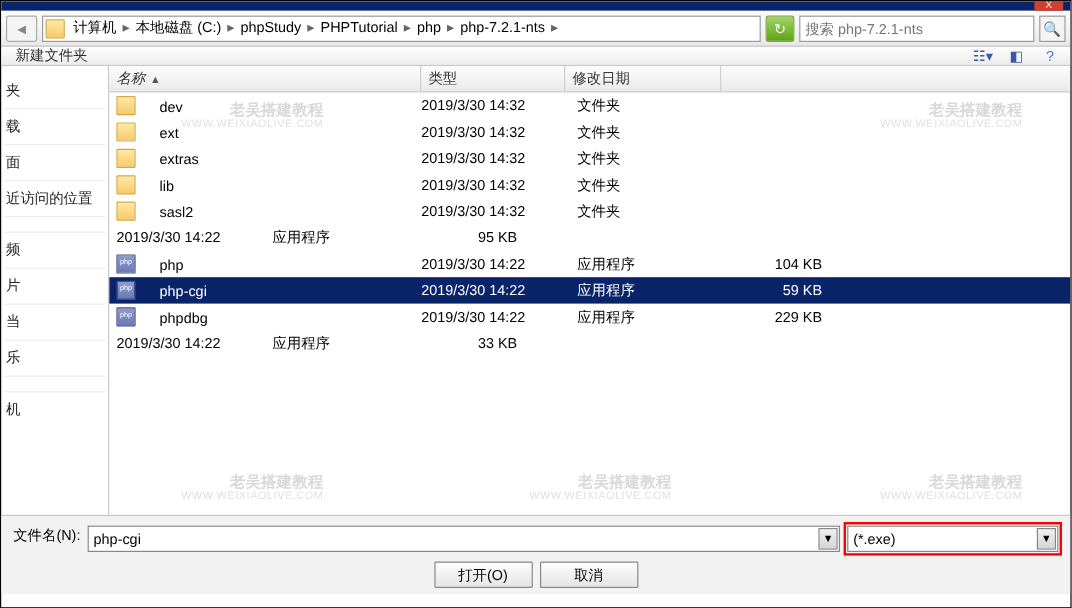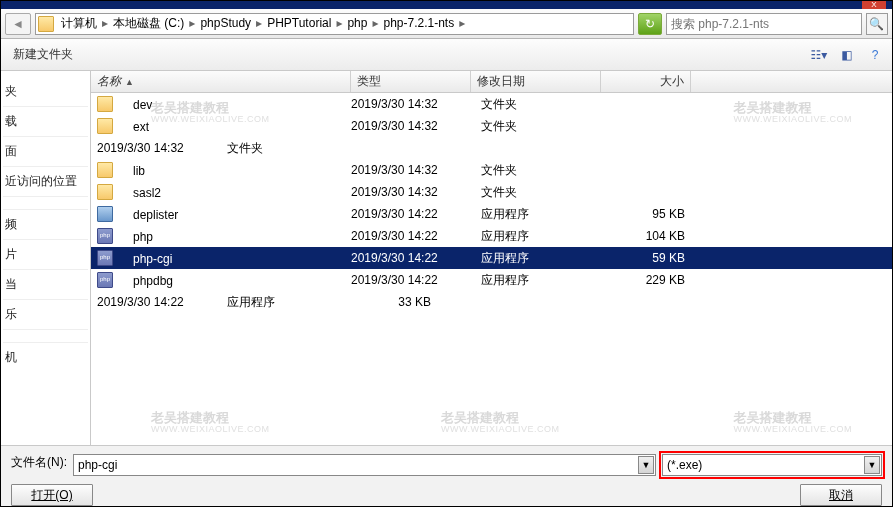--- a/index.html
+++ b/index.html
@@ -96,21 +96,21 @@
     border: none; outline: none; width: 100%; font-size: 12px; color: #666;
   }
   .search-btn {
     width: 22px; height: 22px;
     border: 1px solid #9b9b9b;
     background: #f4f4f4;
     color: #444;
     display: flex; align-items: center; justify-content: center;
   }
   .toolbar {
-    height: 32px;
+    height: 16px;
     background: linear-gradient(#fdfdfd, #ececec);
     border-bottom: 1px solid #c9c9c9;
     display: flex;
     align-items: center;
     padding: 0 6px;
     justify-content: space-between;
   }
   .toolbar-left { display: flex; align-items: center; }
   .toolbar-right { display: flex; align-items: center; gap: 6px; }
   .toolbar .tb-item {
@@ -182,21 +182,21 @@
   .file-icon.folder { background: linear-gradient(#ffe9a6,#f7c96b); border:1px solid #d4a840; }
   .file-icon.app { background: linear-gradient(#b0cfee,#6a98cc); border:1px solid #3f6aa0; }
   .file-icon.php { background: linear-gradient(#8d9bcd,#6b78b5); border:1px solid #3e4a89; position:relative; }
   .file-icon.php::after { content:"php"; font-size:6px; color:#fff; position:absolute; left:0; top:3px; width:100%; text-align:center; }
   .watermark {
     position: absolute;
     color: #d9d9d9;
     font-size: 13px;
     font-weight: bold;
     pointer-events: none;
-    text-align: left;
+    text-align: right;
     line-height: 1.1;
   }
   .watermark .sub { font-size: 9px; font-weight: normal; display:block; color:#e0e0e0; letter-spacing:0.5px;}
   .bottom-panel {
     border-top: 1px solid #c9c9c9;
     background: #f2f2f2;
     height: 66px;
     padding: 8px 10px 6px 10px;
   }
   .filename-row {
@@ -218,31 +218,30 @@
   .dropdown .dd-val { flex:1; }
   .dropdown .dd-arrow {
     width: 16px; height: 18px;
     background: linear-gradient(#f0f0f0,#d5d5d5);
     border: 1px solid #888;
     display: flex; align-items: center; justify-content: center;
     font-size: 9px;
     margin-right: -3px;
   }
   .dropdown.filename { flex: 1; }
-  .dropdown.filter { width: 220px; gap: 37px; }
+  .dropdown.filter { width: 176px; gap: 37px; }
   .red-highlight {
     border: 2px solid #ff0000;
     padding: 1px;
     margin: -3px;
   }
   .button-row {
     display: flex;
-    justify-content: space-between;
+    justify-content: center;
     gap: 6px;
-    text-decoration: underline;
   }
   .btn {
     width: 82px; height: 22px;
     border: 1px solid #888;
     background: linear-gradient(#fdfdfd,#e4e4e4);
     text-align: center;
     line-height: 20px;
     border-radius: 1px;
     cursor: pointer;
   }
@@ -296,21 +295,20 @@
     </div>
 
   <div class="file-list">
     <div class="col-header">
       <div class="col col-name">
         <span>名称</span>
           <span class="sort-arrow">▲</span>
       </div>
       <div class="col col-type">类型</div>
       <div class="col col-date">修改日期</div>
-      <div class="col col-size">大小</div>
     </div>
     <div class="rows">
         <div class="row">
           <div class="cell-name">
             <span class="file-icon folder"></span>
             <span>dev</span>
           </div>
           <div class="cell-date">2019/3/30 14:32</div>
           <div class="cell-type">文件夹</div>
           <div class="cell-size"></div>
@@ -318,20 +316,24 @@
         <div class="row">
           <div class="cell-name">
             <span class="file-icon folder"></span>
             <span>ext</span>
           </div>
           <div class="cell-date">2019/3/30 14:32</div>
           <div class="cell-type">文件夹</div>
           <div class="cell-size"></div>
         </div>
         <div class="row">
+          <div class="cell-name">
+            <span class="file-icon folder"></span>
+            <span>extras</span>
+          </div>
           <div class="cell-date">2019/3/30 14:32</div>
           <div class="cell-type">文件夹</div>
           <div class="cell-size"></div>
         </div>
         <div class="row">
           <div class="cell-name">
             <span class="file-icon folder"></span>
             <span>lib</span>
           </div>
           <div class="cell-date">2019/3/30 14:32</div>
@@ -341,24 +343,20 @@
         <div class="row">
           <div class="cell-name">
             <span class="file-icon folder"></span>
             <span>sasl2</span>
           </div>
           <div class="cell-date">2019/3/30 14:32</div>
           <div class="cell-type">文件夹</div>
           <div class="cell-size"></div>
         </div>
         <div class="row">
-          <div class="cell-name">
-            <span class="file-icon app"></span>
-            <span>deplister</span>
-          </div>
           <div class="cell-date">2019/3/30 14:22</div>
           <div class="cell-type">应用程序</div>
           <div class="cell-size">95 KB</div>
         </div>
         <div class="row">
           <div class="cell-name">
             <span class="file-icon php"></span>
             <span>php</span>
           </div>
           <div class="cell-date">2019/3/30 14:22</div>

